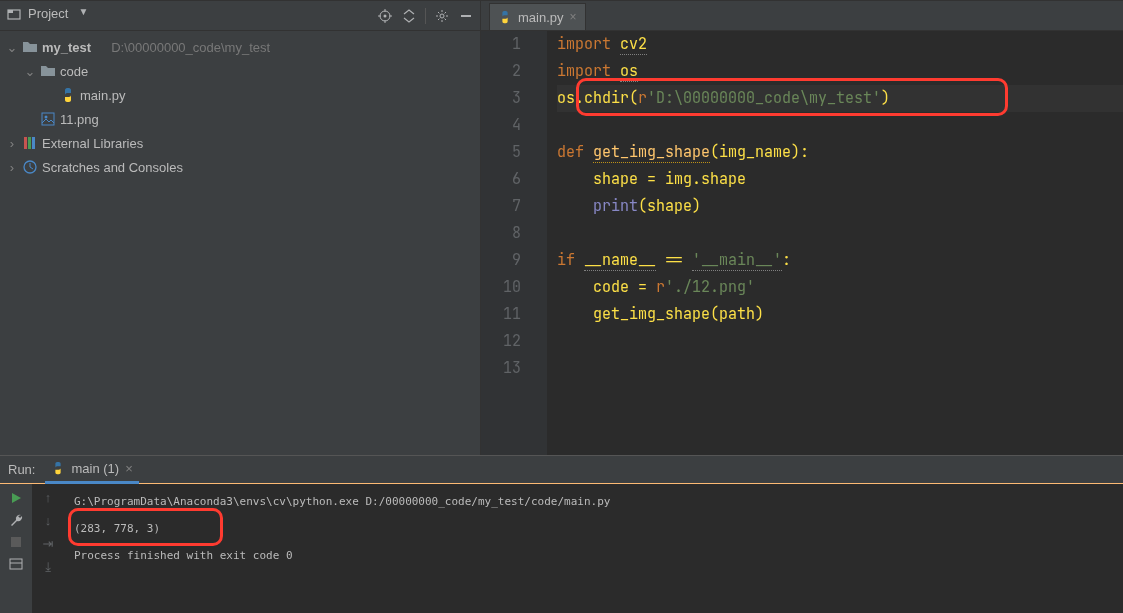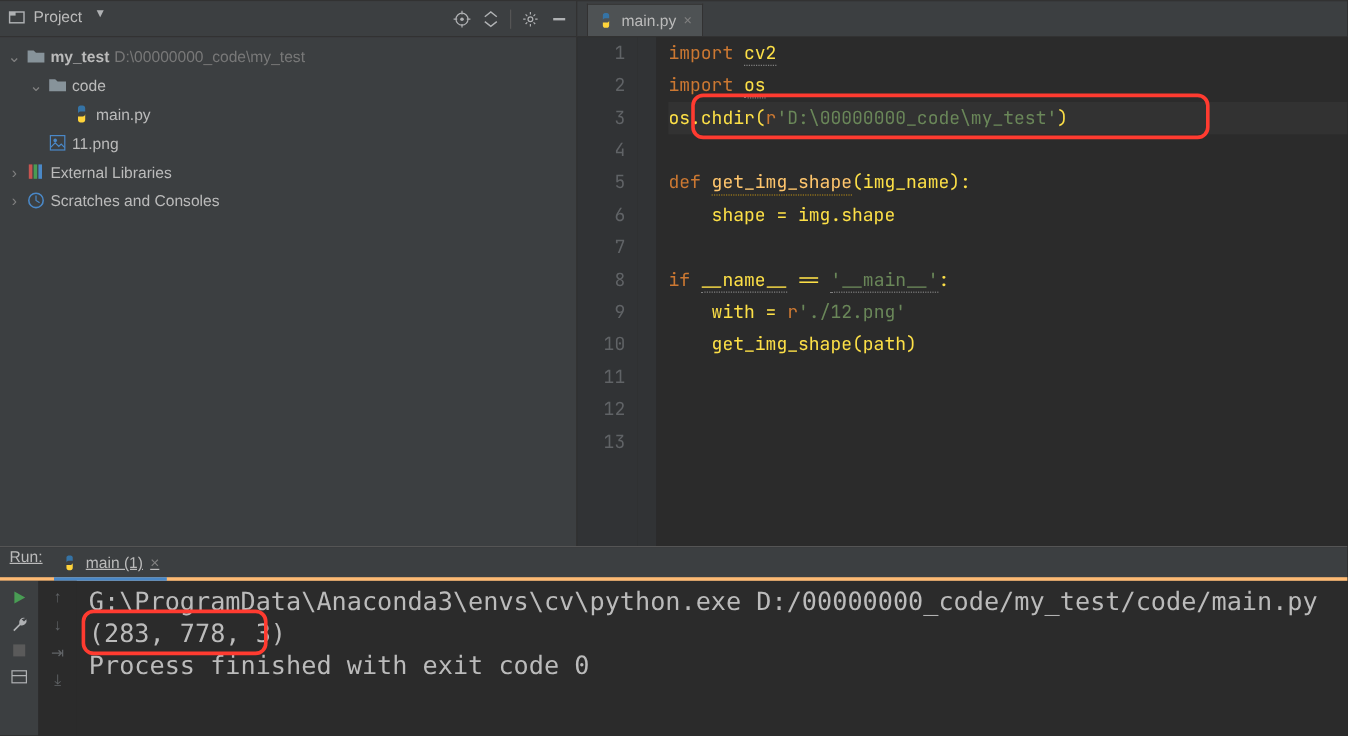--- a/index.html
+++ b/index.html
@@ -58,21 +58,21 @@
   display: flex;
   align-items: center;
   height: 24px;
   padding-left: 6px;
   gap: 4px;
   cursor: default;
 }
 .tree-row .chev { width: 12px; display: inline-flex; justify-content: center; color: #808080; }
 .tree-row .ficon { width: 16px; height: 16px; display: inline-flex; align-items: center; justify-content: center; }
 .tree-row .label { color: #bbbbbb; }
-.tree-row .pathlabel { color: #787878; margin-left: 0; }
+.tree-row .pathlabel { color: #787878; margin-left: 16px; }
 .indent1 { padding-left: 24px; }
 .indent2 { padding-left: 44px; }
 
 .editor-area {
   flex: 1;
   background: #2b2b2b;
   display: flex;
   flex-direction: column;
 }
 .tab-bar {
@@ -138,25 +138,24 @@
   flex: 1;
   background: #2b2b2b;
   border-top: 1px solid #555;
   display: flex;
   flex-direction: column;
 }
 .run-header {
   height: 28px;
   background: #3c3f41;
   display: flex;
-  align-items: flex-start;
+  align-items: center;
   padding: 0 8px;
   gap: 10px;
-  border-bottom: 3px solid #fdba74;
-  text-decoration: underline;
+  border-bottom: 1px solid #fdba74;
 }
 .run-header .rtab {
   display: flex;
   align-items: center;
   gap: 6px;
   height: 28px;
   padding: 0 6px;
   border-bottom: 3px solid #4a88c7;
 }
 .run-body {
@@ -179,21 +178,21 @@
   display: flex;
   flex-direction: column;
   align-items: center;
   gap: 8px;
   padding-top: 6px;
   color: #606366;
 }
 .console {
   flex: 1;
   font-family: Consolas, monospace;
-  font-size: 21px;
+  font-size: 11px;
   line-height: 27px;
   padding: 4px 10px;
   position: relative;
   color: #bbbbbb;
 }
 .redbox2 {
   position: absolute;
   border: 3px solid #ff3b30;
   border-radius: 10px;
   left: 4px;
@@ -343,23 +342,24 @@
         <div class="gl">13</div>
       </div>
       <div class="fold-strip"></div>
       <div class="code-lines">
         <div class="cl"><span class="kw">import </span><span class="ident un">cv2</span></div>
         <div class="cl"><span class="kw">import </span><span class="ident un">os</span></div>
         <div class="cl hl"><span class="ident">os.chdir(</span><span class="kw">r</span><span class="str">'D:\00000000_code\my_test'</span><span class="ident">)</span></div>
         <div class="cl"></div>
         <div class="cl"><span class="kw">def </span><span class="fname unw">get_img_shape</span><span class="ident">(img_name):</span></div>
         <div class="cl"><span class="ident">    shape = img.shape</span></div>
+        <div class="cl"><span>    </span><span class="builtin">print</span><span class="ident">(shape)</span></div>
         <div class="cl"></div>
         <div class="cl"><span class="kw">if </span><span class="ident un">__name__</span><span class="ident"> == </span><span class="str un">'__main__'</span><span class="ident">:</span></div>
-        <div class="cl"><span class="ident">    with = </span><span class="kw">r</span><span class="str">'./12.png'</span></div>
+        <div class="cl"><span class="ident">    code = </span><span class="kw">r</span><span class="str">'./12.png'</span></div>
         <div class="cl"><span class="ident">    get_img_shape(path)</span></div>
         <div class="cl"></div>
         <div class="redbox1"></div>
       </div>
     </div>
   </div>
 </div>
 
 <div class="run-panel">
   <div class="run-header">

